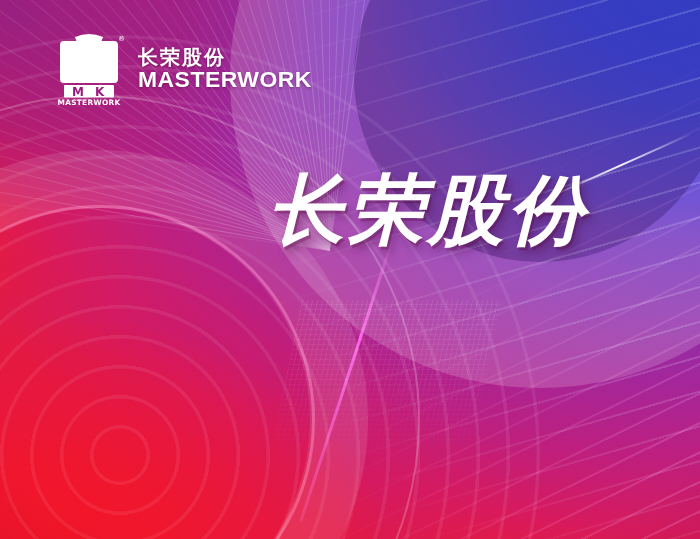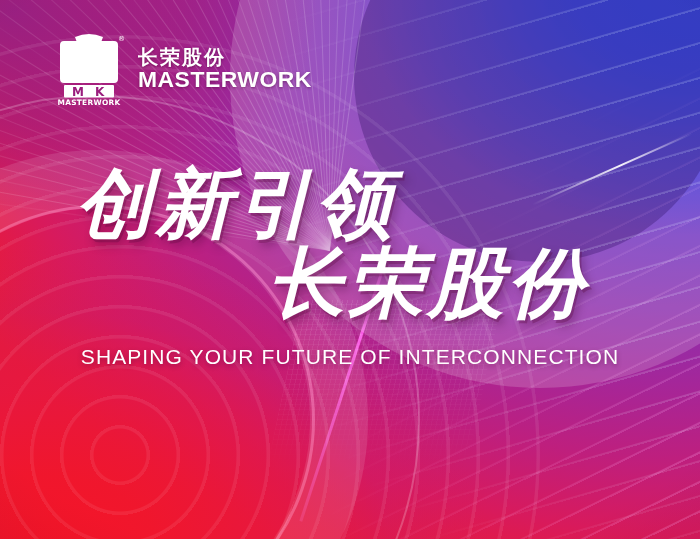--- a/index.html
+++ b/index.html
@@ -356,18 +356,16 @@
         <text x="66" y="10" fill="#ffffff" font-size="7" font-family="DejaVu Sans">®</text>
       </svg>
     </div>
     <div class="logo-text">
       <div class="logo-cn">长荣股份</div>
       <div class="logo-en">MASTERWORK</div>
     </div>
   </div>
 
   <div class="headline">
-    <div class="hl-line hl-1">创新引领</div>
     <div class="hl-line hl-2">长荣股份</div>
   </div>
 
-  <div class="subtitle">SHAPING YOUR FUTURE  OF INTERCONNECTION</div>
 </div>
 
 </body></html>

